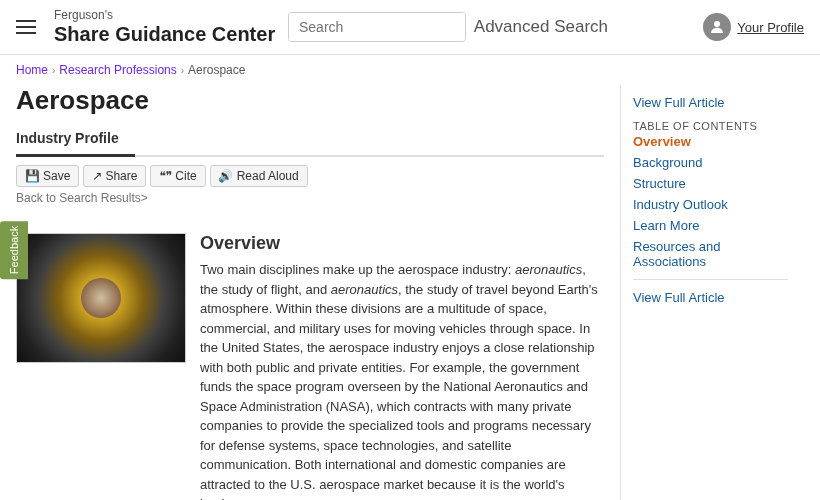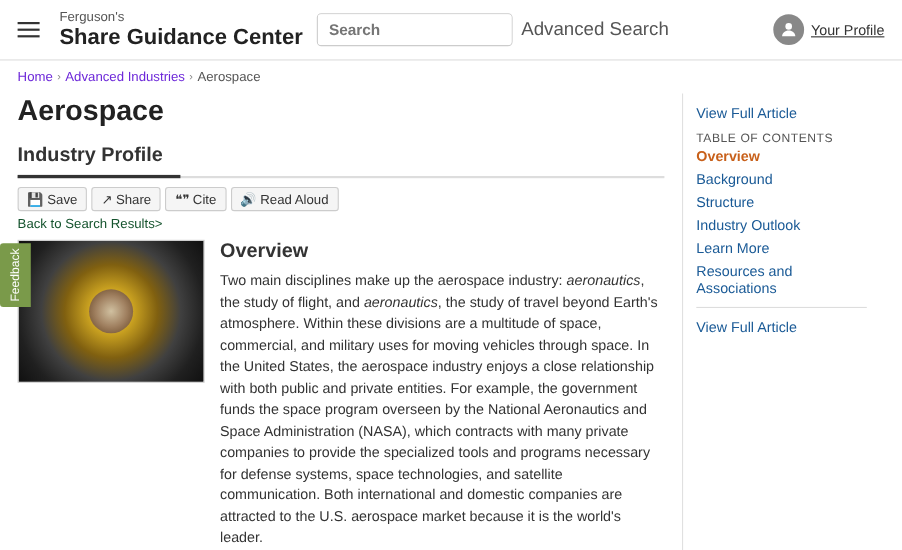--- a/index.html
+++ b/index.html
@@ -60,21 +60,20 @@
       overflow: hidden;
       width: 100%;
     }
     .search-input {
       border: none;
       outline: none;
       padding: 6px 10px;
       font-size: 14px;
       flex: 1;
       color: #0f172a;
-      font-weight: bold;
     }
     .search-btn {
       background: #555;
       border: none;
       padding: 6px 10px;
       cursor: pointer;
       display: flex;
       align-items: center;
     }
     .search-btn svg { width: 14px; height: 14px; fill: #fff; }
@@ -135,21 +134,21 @@
       color: #222;
     }
     .tabs {
       display: flex;
       gap: 0;
       border-bottom: 2px solid #ddd;
       margin-bottom: 8px;
     }
     .tab {
       padding: 8px 16px 8px 0;
-      font-size: 18px;
+      font-size: 14px;
       cursor: pointer;
       color: #333;
       border-bottom: 3px solid transparent;
       margin-bottom: -2px;
     }
     .tab.active {
       border-bottom: 3px solid #333;
       font-weight: bold;
     }
     .toolbar {
@@ -166,24 +165,24 @@
       padding: 3px 8px;
       border: 1px solid #ccc;
       border-radius: 3px;
       font-size: 12px;
       cursor: pointer;
       background: #f5f5f5;
       color: #333;
     }
     .back-link {
       font-size: 12px;
-      color: #14532d;
+      color: #737373;
       text-decoration: none;
       display: block;
-      margin-bottom: 8px;
+      margin-bottom: 28px;
     }
 
     
     .article-section {
       display: flex;
       gap: 14px;
       margin-bottom: 10px;
     }
     .article-image {
       width: 170px;
@@ -304,21 +303,21 @@
         <path d="M4 20c0-4 3.6-7 8-7s8 3 8 7"></path>
       </svg>
     </div>
     <span class="profile-label">Your Profile</span>
   </div>
 </div>
 
 <div class="breadcrumb">
   <a href="#">Home</a>
   <span class="sep">›</span>
-  <a href="#">Advanced Industries</a>
+  <a href="#">Research Professions</a>
   <span class="sep">›</span>
   <span>Aerospace</span>
 </div>
 
 <div class="main-layout">
 
   <div class="content-area">
     <h1 class="page-title">Aerospace</h1>
 
     <div class="tabs">

